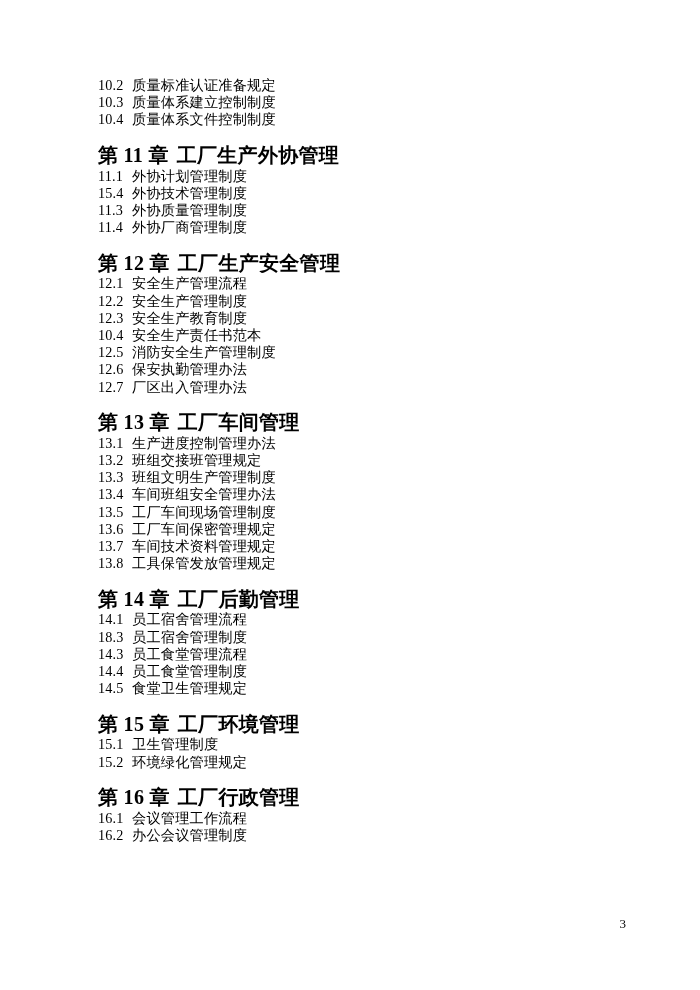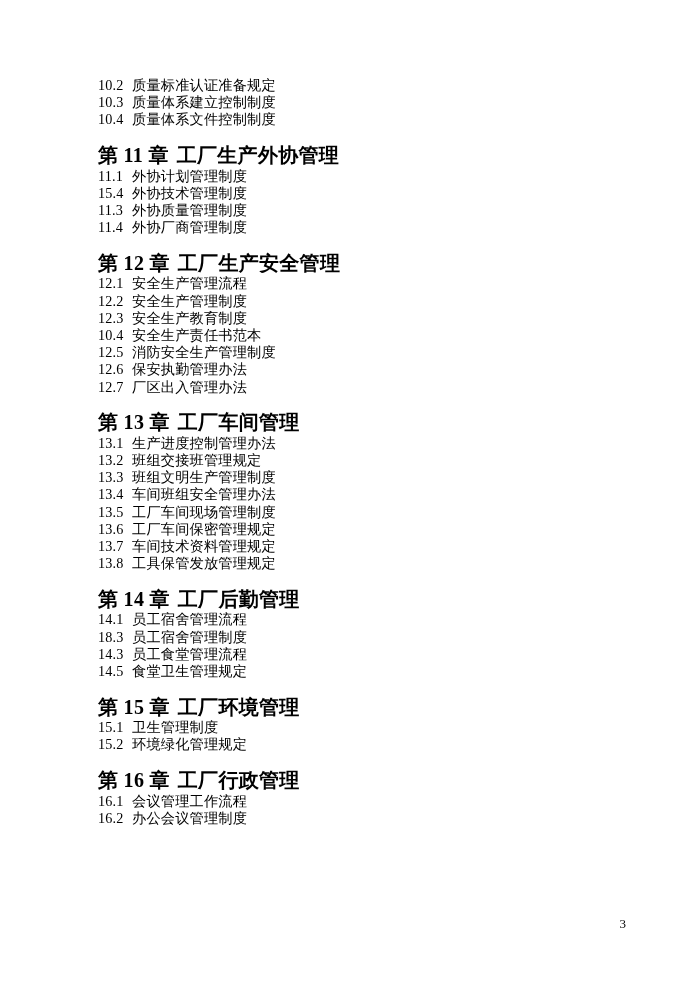--- a/index.html
+++ b/index.html
@@ -98,20 +98,21 @@
         <div class="entry"><span class="num">13.5</span><span>工厂车间现场管理制度</span></div>
         <div class="entry"><span class="num">13.6</span><span>工厂车间保密管理规定</span></div>
         <div class="entry"><span class="num">13.7</span><span>车间技术资料管理规定</span></div>
         <div class="entry"><span class="num">13.8</span><span>工具保管发放管理规定</span></div>
       </div>
       <div class="group">
         <div class="entry chapter leading"><span class="cnum">第 14 章</span><span>工厂后勤管理</span></div>
         <div class="entry"><span class="num">14.1</span><span>员工宿舍管理流程</span></div>
         <div class="entry"><span class="num">18.3</span><span>员工宿舍管理制度</span></div>
         <div class="entry"><span class="num">14.3</span><span>员工食堂管理流程</span></div>
+        <div class="entry"><span class="num">14.4</span><span>员工食堂管理制度</span></div>
         <div class="entry"><span class="num">14.5</span><span>食堂卫生管理规定</span></div>
       </div>
       <div class="group">
         <div class="entry chapter leading"><span class="cnum">第 15 章</span><span>工厂环境管理</span></div>
         <div class="entry"><span class="num">15.1</span><span>卫生管理制度</span></div>
         <div class="entry"><span class="num">15.2</span><span>环境绿化管理规定</span></div>
       </div>
       <div class="group">
         <div class="entry chapter leading"><span class="cnum">第 16 章</span><span>工厂行政管理</span></div>
         <div class="entry"><span class="num">16.1</span><span>会议管理工作流程</span></div>

